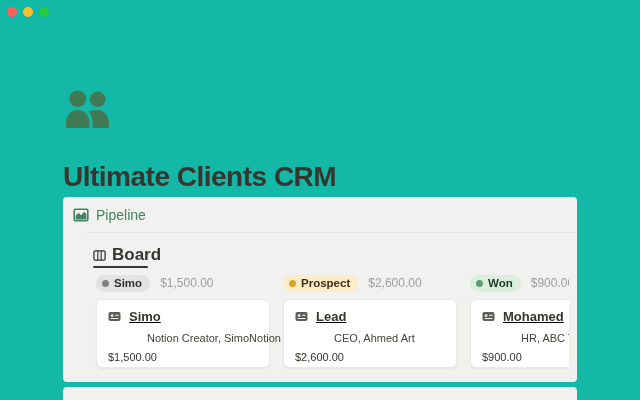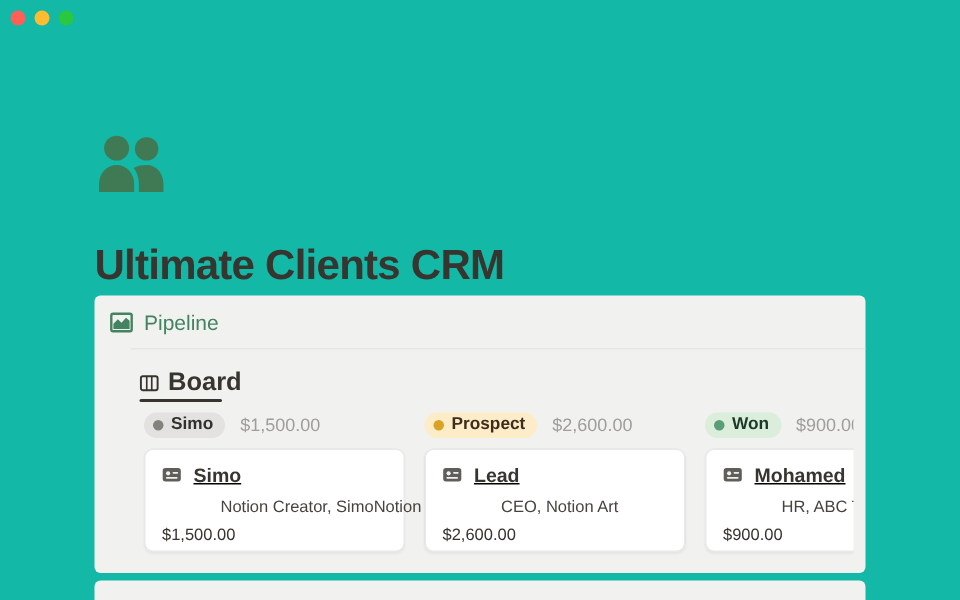--- a/index.html
+++ b/index.html
@@ -130,21 +130,21 @@
         <div class="card">
           <div class="card-title-row">
             <svg class="card-icon" viewBox="0 0 14 14">
               <rect x="0.5" y="2.2" width="13" height="9.6" rx="2" fill="#5f5e5b"></rect>
               <circle cx="4.4" cy="6" r="1.5" fill="#f1f1ef"></circle>
               <rect x="7.6" y="5" width="4" height="1.2" rx="0.6" fill="#f1f1ef"></rect>
               <rect x="2.8" y="8.6" width="8.4" height="1.2" rx="0.6" fill="#f1f1ef"></rect>
             </svg>
             <span class="card-title">Lead</span>
           </div>
-          <div class="card-subtitle">CEO, Notion Art</div>
+          <div class="card-subtitle">CEO, Ahmed Art</div>
           <div class="card-amount">$2,600.00</div>
         </div>
       </div>
 
       <div class="column col-2">
         <div class="col-header">
           <span class="pill" style="background:#dbeddb;color:#1c3829">
             <span class="dot" style="background:#5b9d77"></span>
             <span>Won</span>
           </span>

